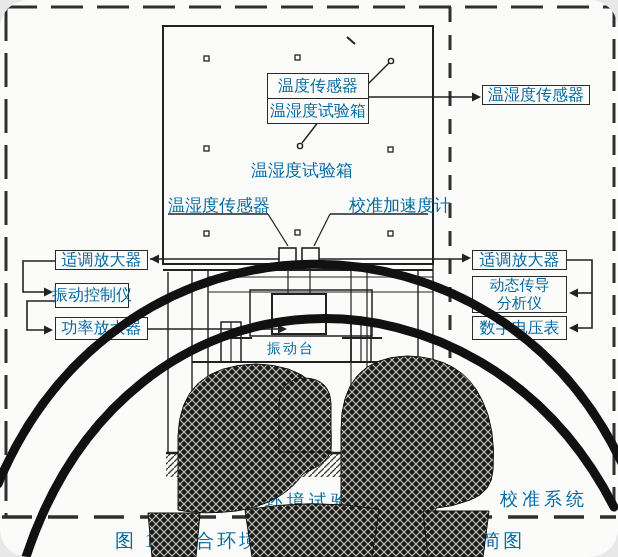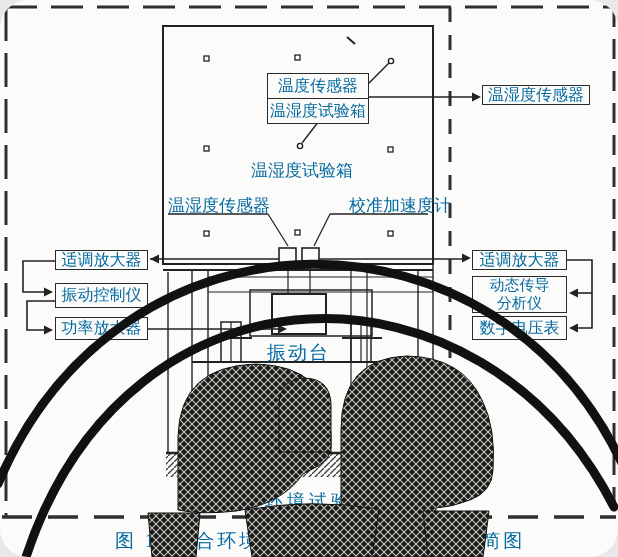--- a/index.html
+++ b/index.html
@@ -112,36 +112,37 @@
   </svg>
 
   <div class="stack" style="left:267px;top:73px;width:102px;">
     <div class="row">温度传感器</div>
     <div class="row">温湿度试验箱</div>
   </div>
 
   <div class="bx" style="left:482px;top:85px;width:108px;height:20px;">温湿度传感器</div>
 
   <div class="bx" style="left:55px;top:250px;width:93px;height:20px;">适调放大器</div>
-  <div class="bx" style="left:55px;top:283px;width:93px;height:25px;">振动控制仪</div>
+  <div class="bx" style="left:55px;top:283px;width:74px;height:25px;">振动控制仪</div>
   <div class="bx" style="left:55px;top:317px;width:93px;height:23px;">功率放大器</div>
 
   <div class="bx" style="left:472px;top:250px;width:95px;height:20px;">适调放大器</div>
   <div class="bx col" style="left:472px;top:276px;width:95px;height:37px;">
     <span>动态传导</span>
     <span>分析仪</span>
   </div>
   <div class="bx" style="left:472px;top:316px;width:95px;height:24px;">数字电压表</div>
 
   <div class="lbl" style="left:251px;top:159px;">温湿度试验箱</div>
   <div class="lbl" style="left:168px;top:194px;">温湿度传感器</div>
   <div class="lbl" style="left:325px;top:194px;margin-left:24px;">校准加速度计</div>
-  <div class="lbl" style="left:267px;top:340px;font-size:19px;letter-spacing:2px;">振动台</div>
+  <div class="lbl" style="left:267px;top:340px;font-size:14px;letter-spacing:2px;">振动台</div>
 
   <div class="lbl sys" style="left:221px;top:489px;">综合环境试验系统</div>
+  <div class="lbl sys" style="left:500px;top:487px;">校准系统</div>
 
   <div class="caption">
     <span>图 1</span>
     <span>综合环境试验系统及其校准系统简图</span>
   </div>
 
   <svg class="layer top" viewBox="0 0 618 557" style="z-index:3;">
     <defs>
       <pattern id="xh" width="8" height="8" patternUnits="userSpaceOnUse">
         <rect width="8" height="8" fill="#1a1a18"></rect>

